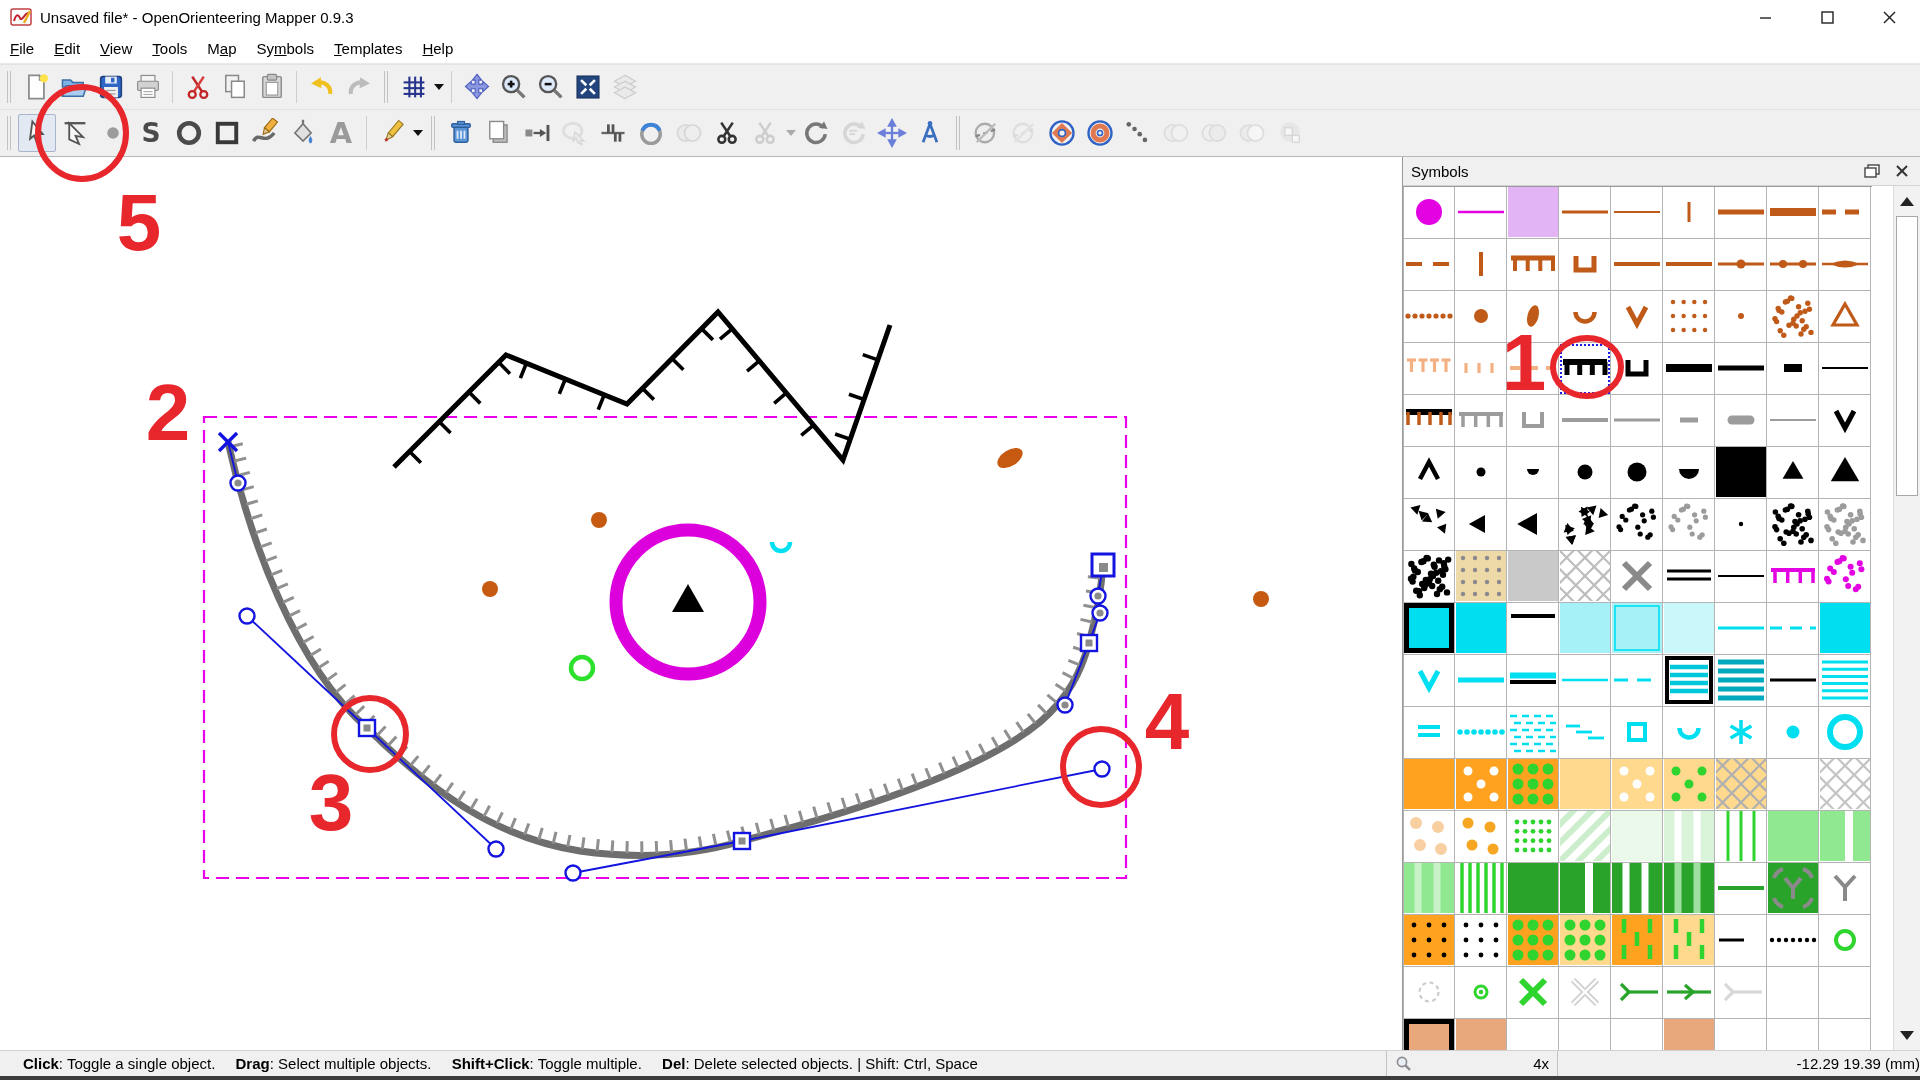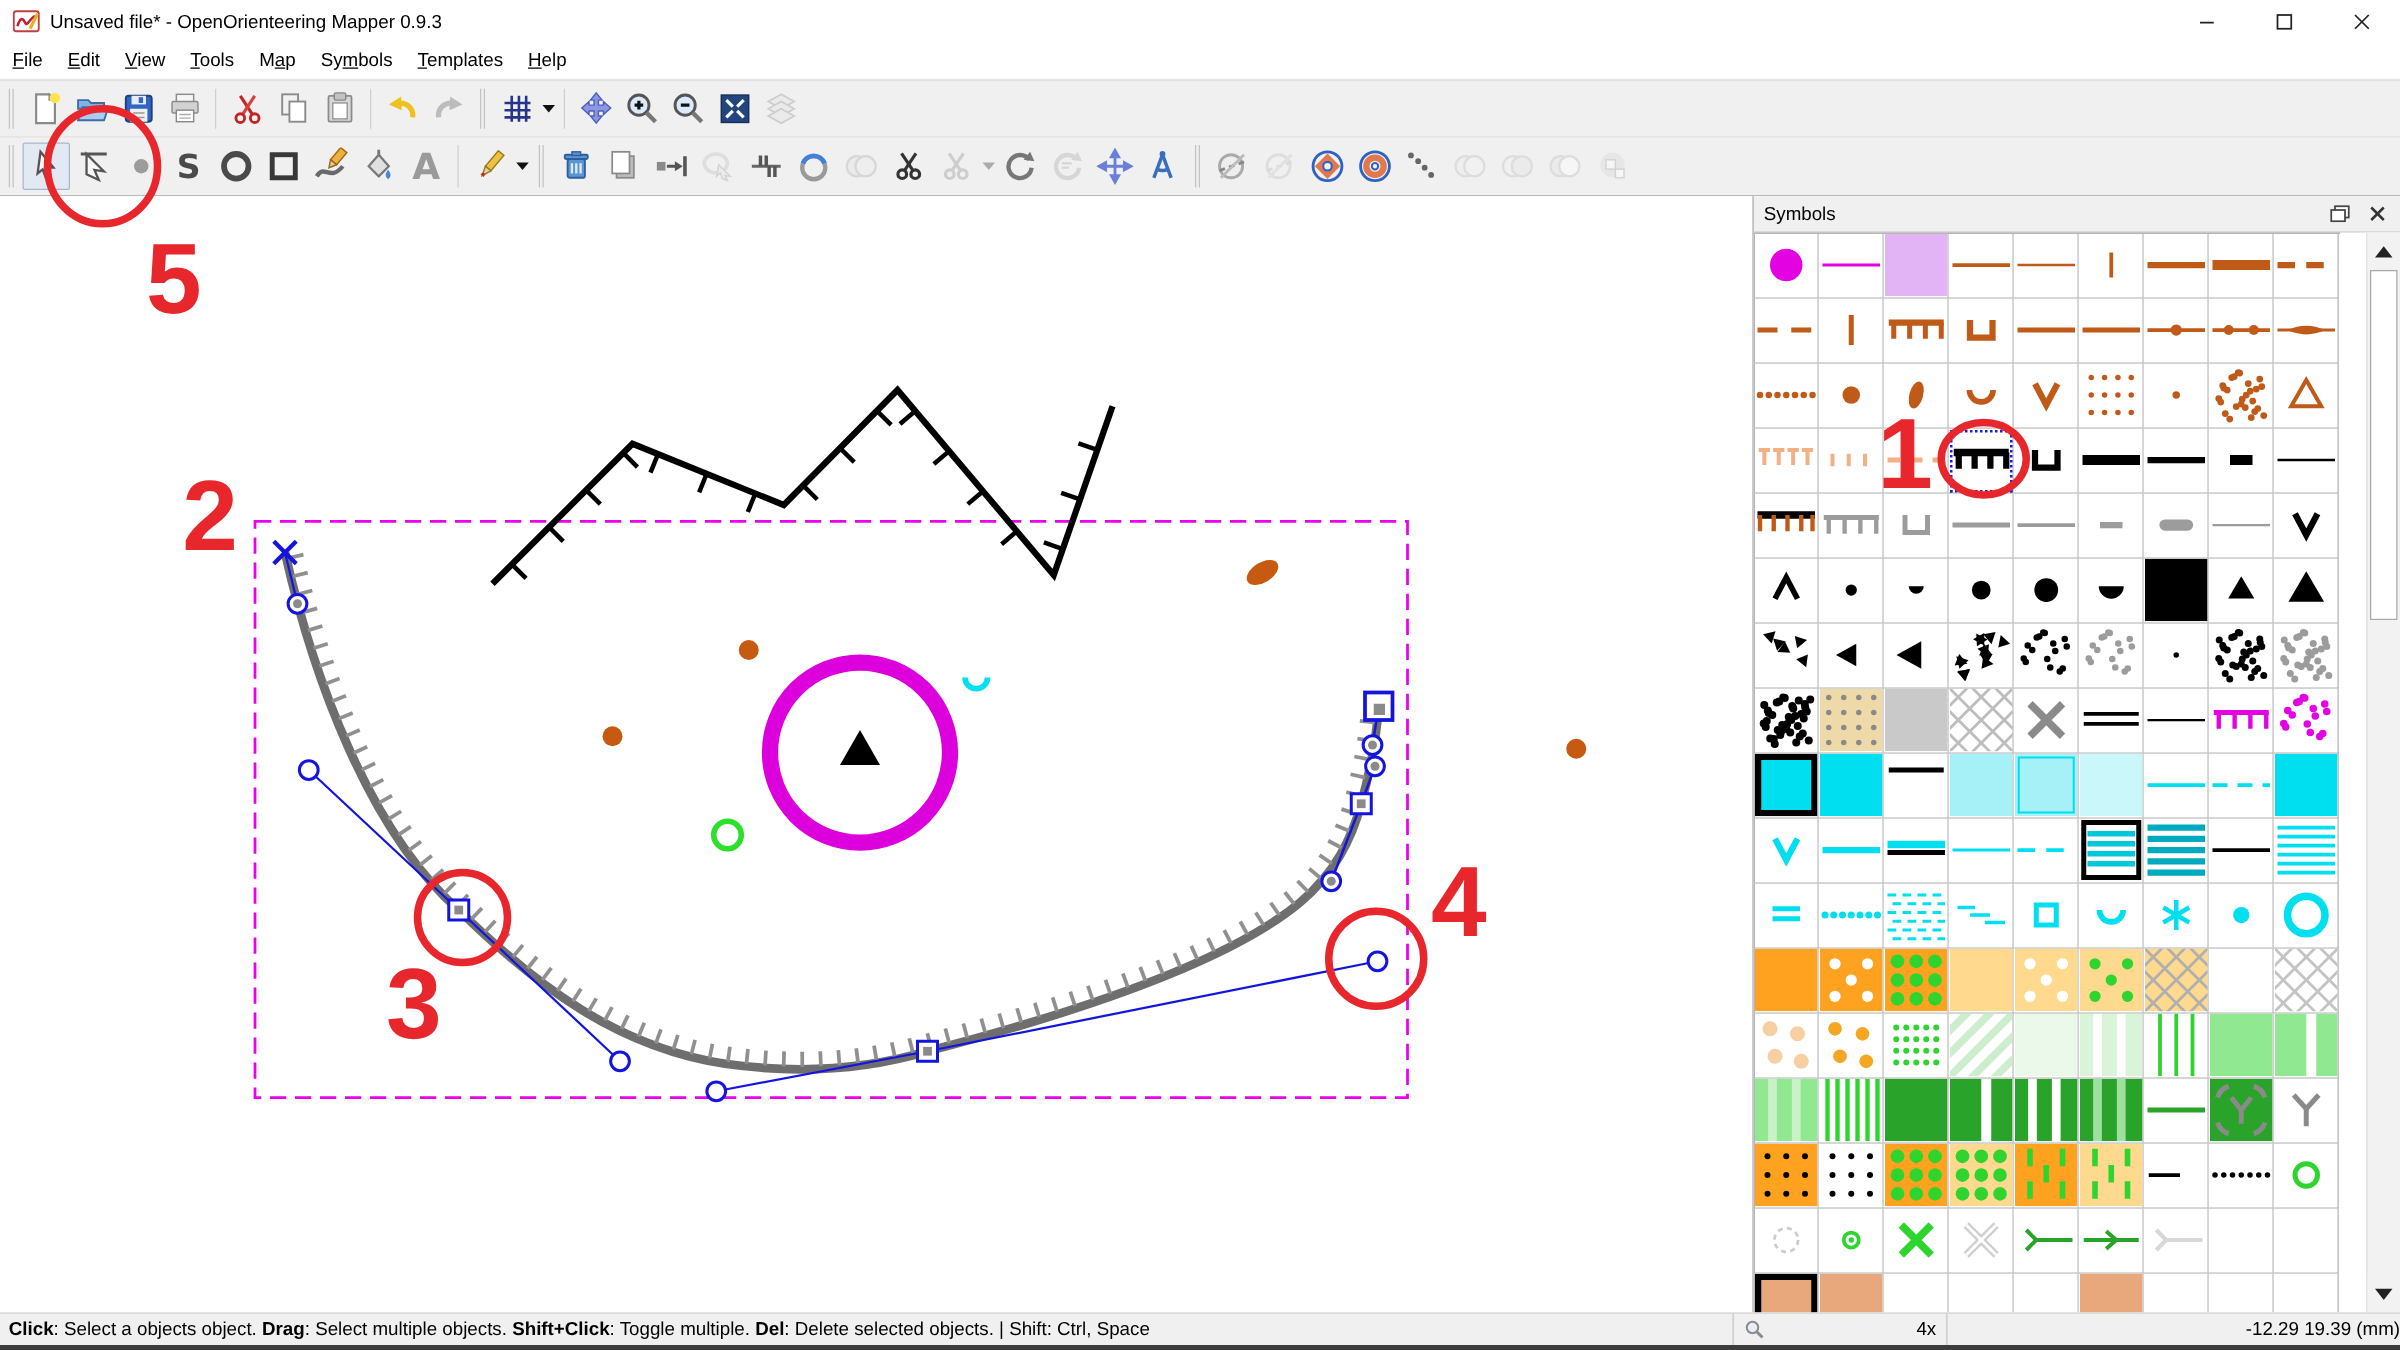--- a/index.html
+++ b/index.html
@@ -53,21 +53,21 @@
   .sb-arrow { position:absolute; left:0; width:26px; height:30px; background:#f2f2f2; display:flex; align-items:center; justify-content:center; }
   .sb-arrow.up { top:0; }
   .sb-arrow.down { bottom:0; }
   .sb-tri-up { width:0;height:0;border-left:7px solid transparent;border-right:7px solid transparent;border-bottom:9px solid #222; }
   .sb-tri-down { width:0;height:0;border-left:7px solid transparent;border-right:7px solid transparent;border-top:9px solid #222; }
   #sb-thumb { position:absolute; left:2px; top:30px; width:22px; height:280px; background:#ffffff; border:1px solid #a8a8a8; }
 
   
   #statusbar { position:absolute; left:0; top:1050px; width:1920px; height:26px; background:#f0f0f0; border-top:1px solid #d2d2d2; display:flex; align-items:center; font-size:15px; color:#000; }
   #status-left { flex:1; padding-left:7px; white-space:nowrap; overflow:hidden; }
-  #status-left b { font-weight:bold; }
+  #status-left b { font-weight:bold;margin-left:16px; }
   .status-sep { width:1px; height:26px; background:#c4c4c4; }
   #status-zoom { width:170px; display:flex; align-items:center; padding:0 8px; }
   #status-zoom .zl { flex:1; text-align:right; }
   #status-coords { width:362px; text-align:right; }
   #bottom-strip { position:absolute; left:0; top:1076px; width:1920px; height:4px; background:#3c3c3c; }
 
   
   #overlay { position:absolute; left:0; top:0; width:1920px; height:1080px; pointer-events:none; z-index:50; }
 </style>
 </head>
@@ -1904,21 +1904,21 @@
           <div class="sb-tri-up"></div>
         </div>
       <div id="sb-thumb"></div>
       <div class="sb-arrow down">
           <div class="sb-tri-down"></div>
         </div>
     </div>
   </div>
 
   <div id="statusbar">
-    <div id="status-left"><b>Click</b><span>: Select a objects object. </span><b>Drag</b><span>: Select multiple objects. </span><b>Shift+Click</b><span>: Toggle multiple. </span><b>Del</b><span>: Delete selected objects. | Shift: Ctrl, Space</span></div>
+    <div id="status-left"><b>Click</b><span>: Toggle a single object. </span><b>Drag</b><span>: Select multiple objects. </span><b>Shift+Click</b><span>: Toggle multiple. </span><b>Del</b><span>: Delete selected objects. | Shift: Ctrl, Space</span></div>
     <div class="status-sep"></div>
     <div id="status-zoom">
       <svg width="17" height="17" viewBox="0 0 17 17">
         <circle cx="7" cy="7" r="4.6" fill="#e8eef6" stroke="#8a8a8a" stroke-width="1.6"></circle>
         <line x1="10.4" y1="10.4" x2="15" y2="15" stroke="#8a8a8a" stroke-width="2.4"></line>
       </svg>
       <span class="zl">4x</span>
     </div>
     <div class="status-sep"></div>
     <div id="status-coords">-12.29 19.39 (mm)</div>

